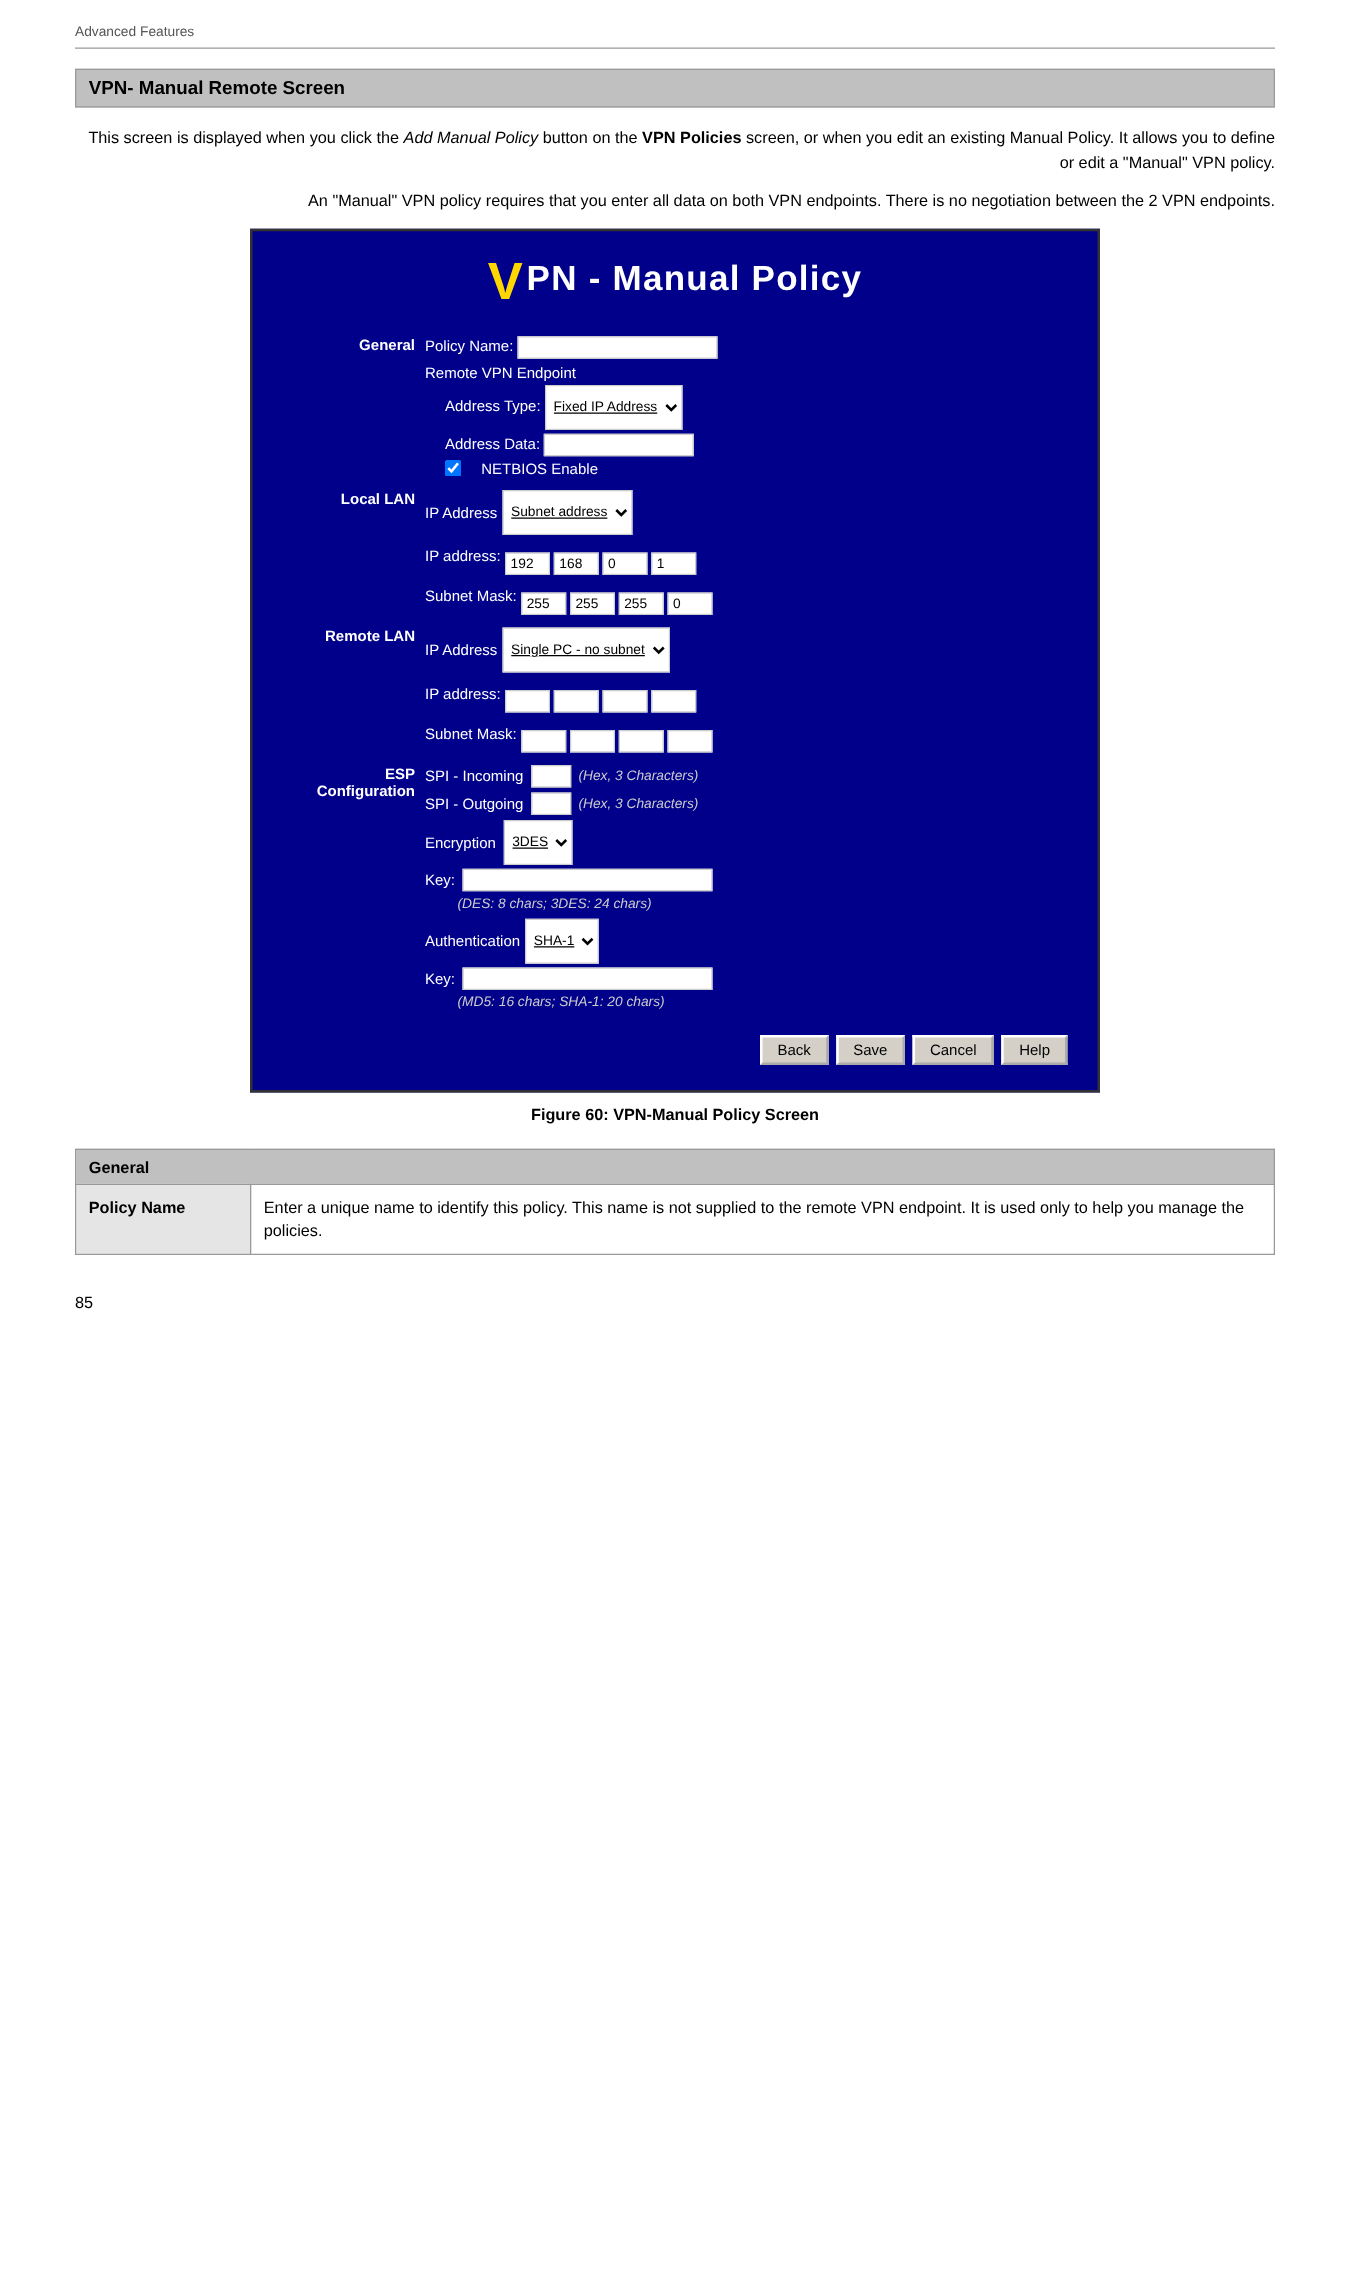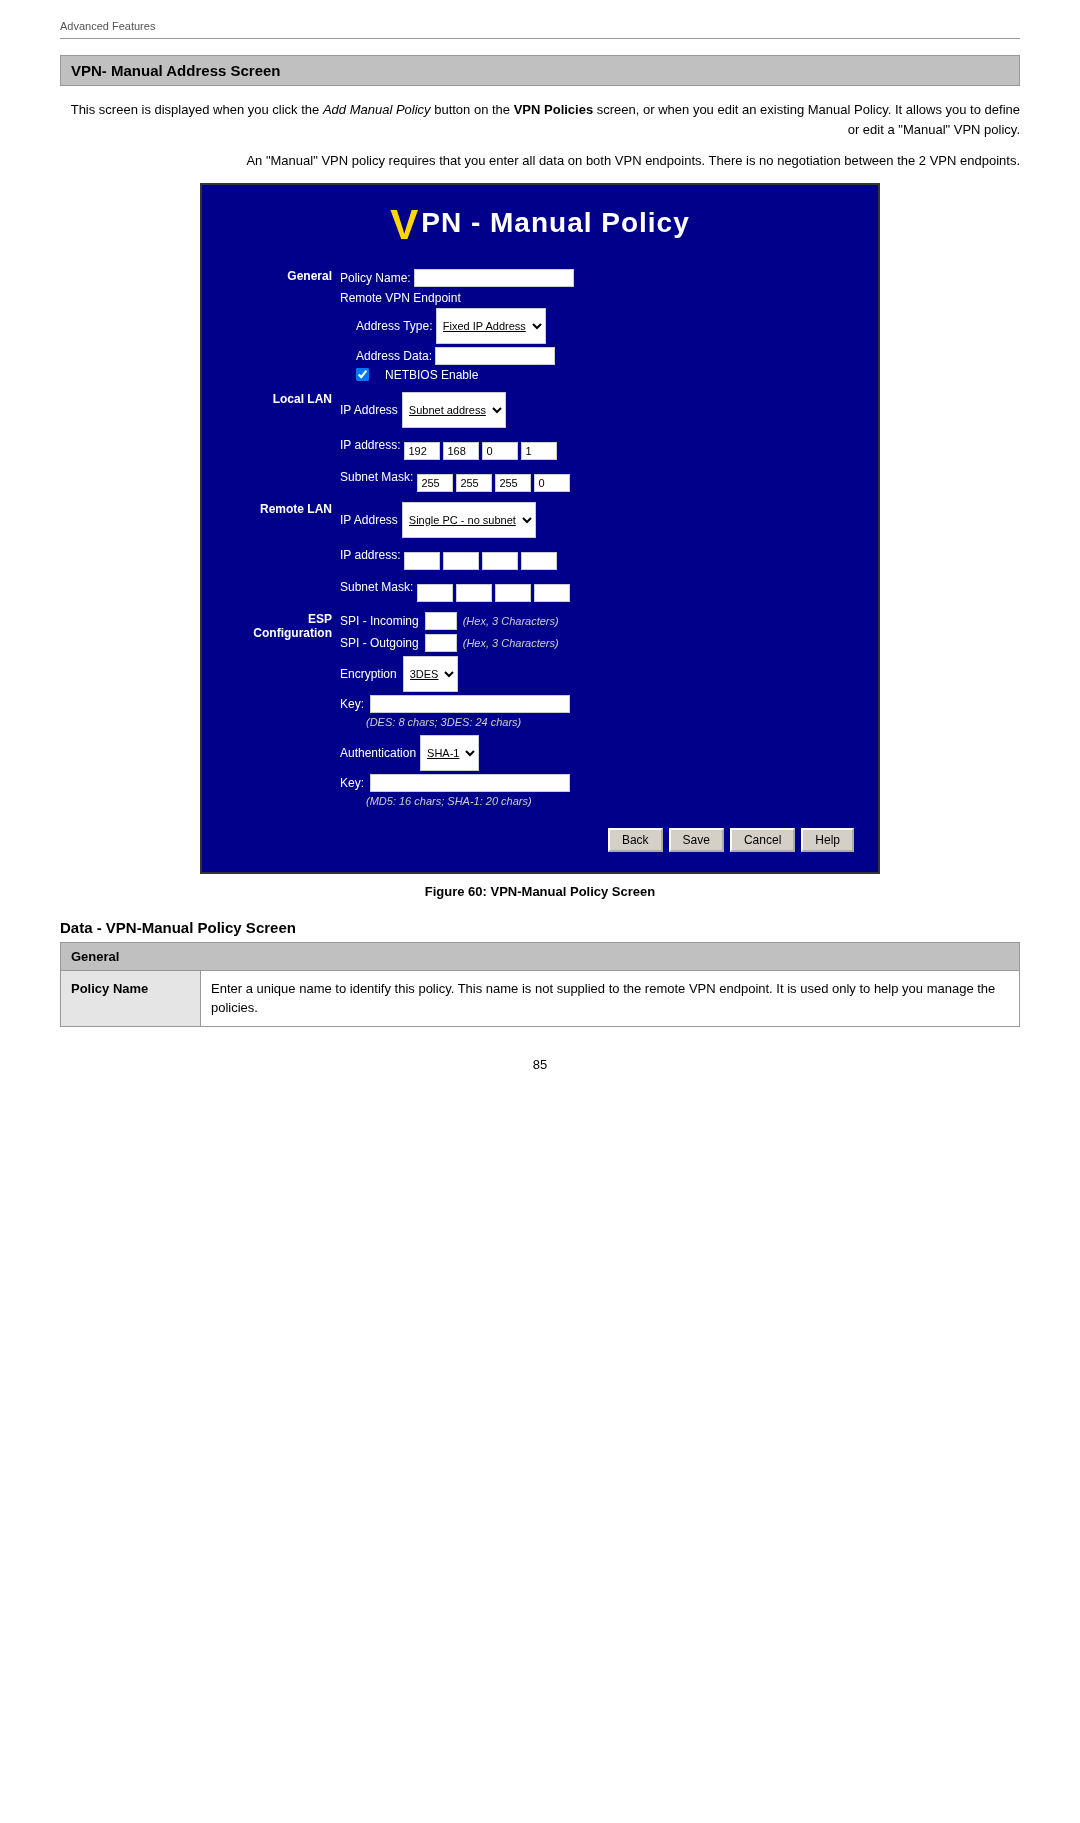--- a/index.html
+++ b/index.html
@@ -174,34 +174,33 @@
       line-height: 1.5;
     }
     .data-table .col-name {
       font-weight: bold;
       white-space: nowrap;
       width: 140px;
       background: #e5e5e5;
     }
 
     .page-number {
-      text-align: center;
       margin-top: 30px;
       font-size: 13px;
     }
   </style>
 </head>
 <body>
 
 <div>
   <div class="page-header">Advanced Features</div>
   <hr class="header-divider">
 </div>
 
-<div class="section-title-bar">VPN- Manual Address Screen</div>
+<div class="section-title-bar">VPN- Manual Remote Screen</div>
 
 <p class="body-text">
   This screen is displayed when you click the <em>Add Manual Policy</em> button on the <strong>VPN Policies</strong> screen, or when you edit an existing Manual Policy. It allows you to define or edit a "Manual" VPN policy.
 </p>
 <p class="body-text">
   An "Manual" VPN policy requires that you enter all data on both VPN endpoints. There is no negotiation between the 2 VPN endpoints.
 </p>
 
 <div class="vpn-panel">
 
@@ -372,21 +371,20 @@
     <button class="btn">Save</button>
     <button class="btn">Cancel</button>
     <button class="btn">Help</button>
   </div>
 
 </div>
 
 <div class="figure-caption">Figure 60: VPN-Manual Policy Screen</div>
 
 <div>
-  <div class="data-section-title">Data - VPN-Manual Policy Screen</div>
   <table class="data-table">
     <tbody>
         <tr>
       <th colspan="2">General</th>
     </tr>
     <tr>
       <td class="col-name">Policy Name</td>
       <td>Enter a unique name to identify this policy. This name is not supplied to the remote VPN endpoint. It is used only to help you manage the policies.</td>
     </tr>
   </tbody>

